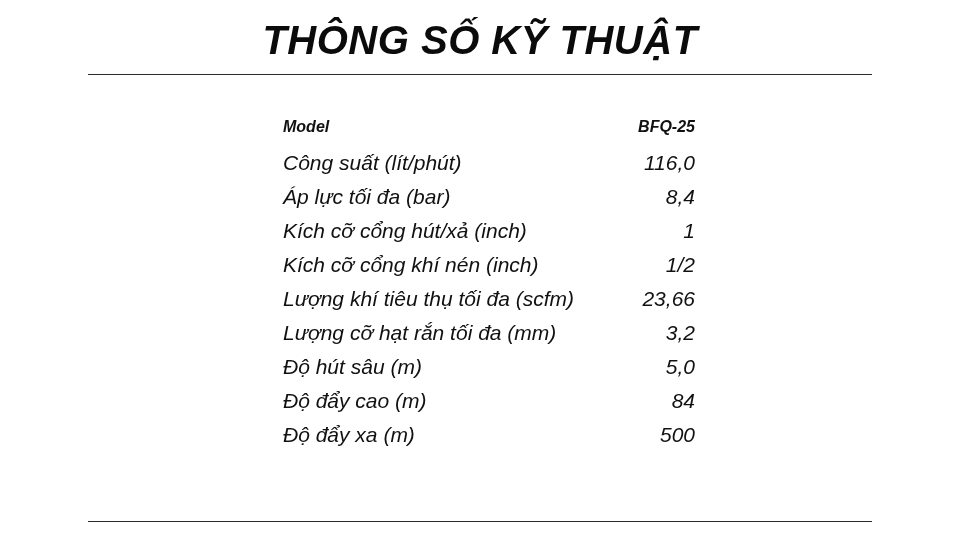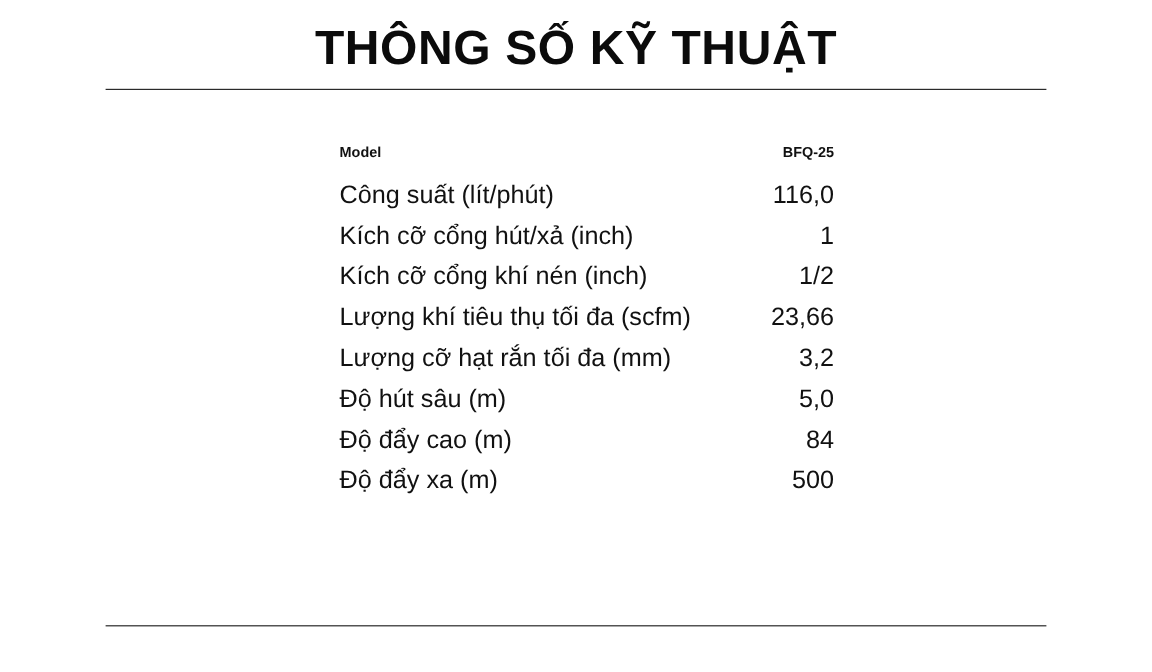--- a/index.html
+++ b/index.html
@@ -12,20 +12,21 @@
     background: #ffffff;
     font-family: "Liberation Sans", sans-serif;
     color: #111111;
     overflow: hidden;
   }
   .slide {
     position: relative;
     width: 960px;
     height: 560px;
     box-sizing: border-box;
+    font-style: italic;
   }
   .slide-title {
     position: absolute;
     top: 18px;
     left: 0;
     width: 960px;
     text-align: center;
     font-size: 40px;
     font-weight: 700;
     letter-spacing: 0.5px;
@@ -64,21 +65,21 @@
     padding-left: 8px;
     white-space: nowrap;
   }
   .spec-table td.value {
     text-align: right;
     width: 130px;
     white-space: nowrap;
   }
   .spec-table tr.header td {
     font-weight: 700;
-    font-size: 12px;
+    font-size: 16px;
     height: 38px;
   }
 </style>
 </head>
 <body>
 
 <div class="slide">
 
   <div class="slide-title">THÔNG SỐ KỸ THUẬT</div>
 
@@ -86,20 +87,24 @@
 
   <table class="spec-table">
     <tbody>
       <tr class="header">
         <td class="label">Model</td>
         <td class="value">BFQ-25</td>
       </tr>
       <tr>
         <td class="label">Công suất (lít/phút)</td>
         <td class="value">116,0</td>
+      </tr>
+      <tr>
+        <td class="label">Áp lực tối đa (bar)</td>
+        <td class="value">8,4</td>
       </tr>
       <tr>
         <td class="label">Kích cỡ cổng  hút/xả (inch)</td>
         <td class="value">1</td>
       </tr>
       <tr>
         <td class="label">Kích cỡ cổng khí nén (inch)</td>
         <td class="value">1/2</td>
       </tr>
       <tr>

